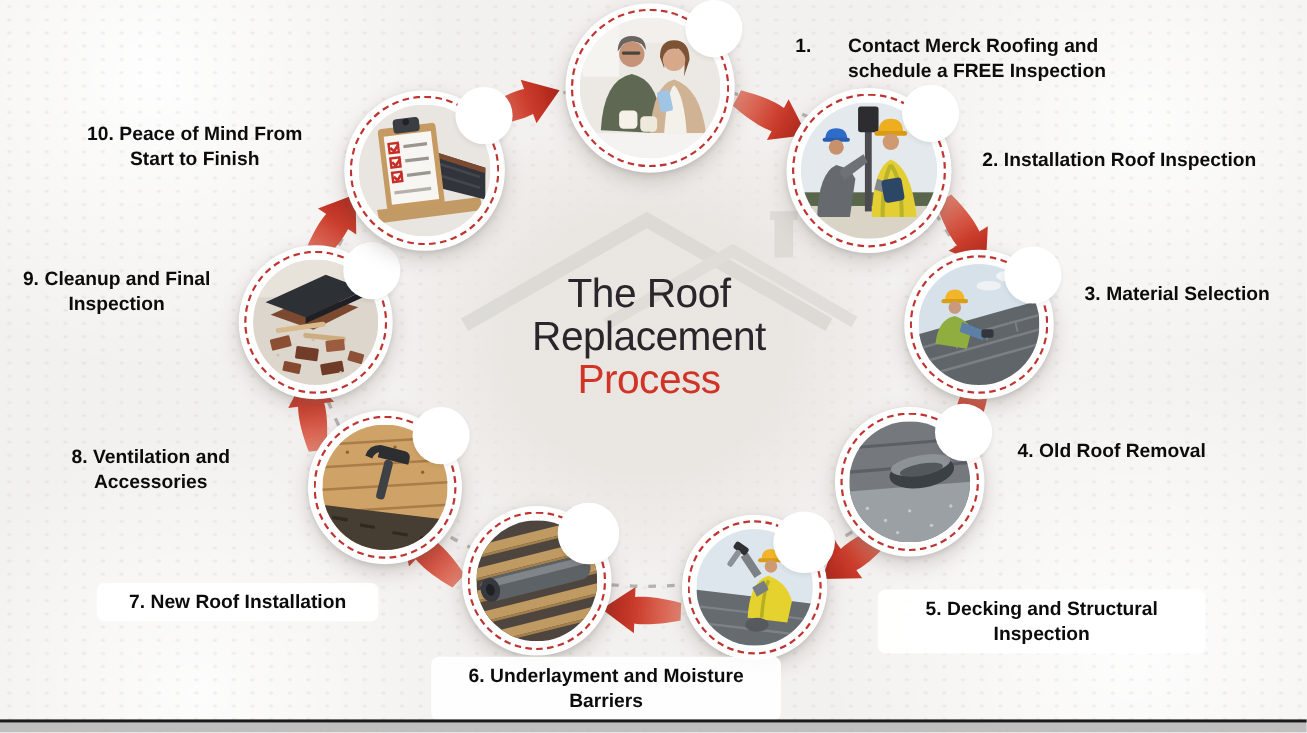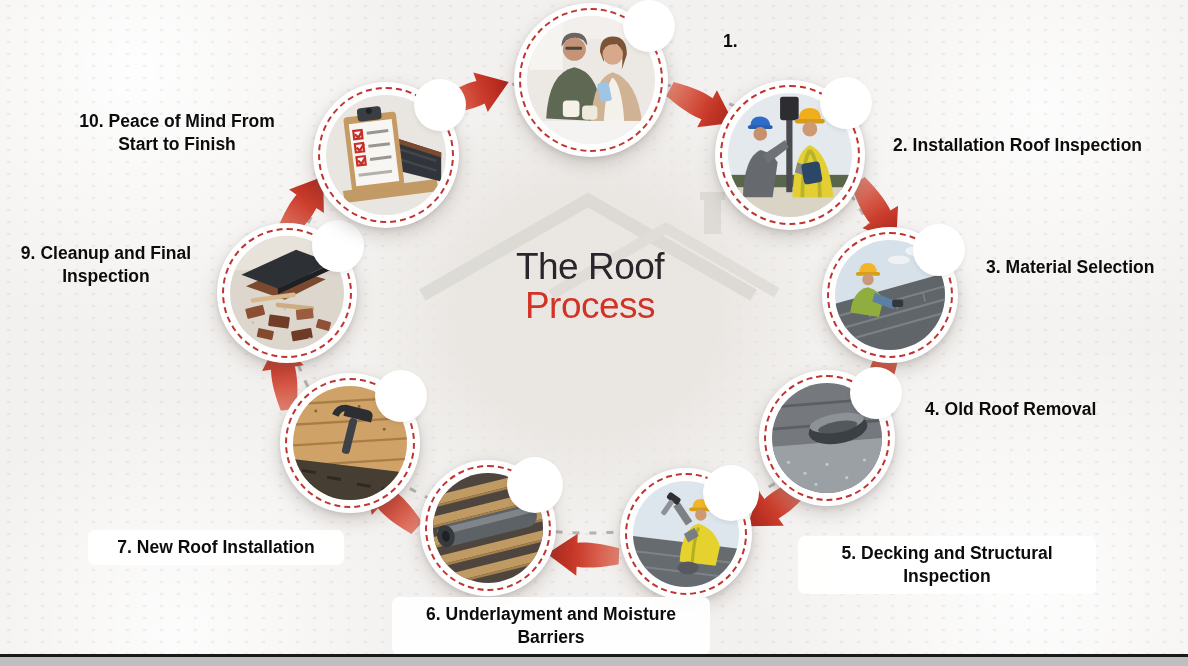--- a/index.html
+++ b/index.html
@@ -115,20 +115,21 @@
           <use href="#arrowShape" fill="url(#ag)"></use>
         </g>
       <g transform="translate(302,208) rotate(-56)">
           <use href="#arrowShape" fill="url(#ag)"></use>
         </g>
     </g>
   </svg>
 
   <div class="title">
     <div>The Roof</div>
+    <div>Replacement</div>
     <div class="red">Process</div>
   </div>
 
   <div class="pc pc1" aria-label="homeowners-reviewing-phone">
     <div class="photo">
         <svg viewBox="0 0 100 100" preserveAspectRatio="xMidYMid slice">
       <rect width="100" height="100" fill="#ece8e4"></rect>
           <rect width="100" height="18" fill="#f2efec"></rect>
       <rect x="2" y="6" width="26" height="36" fill="#f6f4f1"></rect>
       <path d="M27,24 Q27,13 37,13 Q47,13 47,23 L44,19 Q38,15 31,19 Z" fill="#6b6561"></path>
@@ -345,38 +346,42 @@
         <rect x="25" y="64" width="28" height="2.5" fill="#b5b0a9"></rect>
       </g>
     </svg>
       </div>
     <div class="ring"></div>
       <div class="notch"></div>
   </div>
 
   <div class="label l1">
     <span class="num">1.</span>
+    <span class="txt">Contact Merck Roofing and schedule a FREE Inspection</span>
   </div>
   <div class="label l2">
     <span class="num">2.</span><span>Installation Roof Inspection</span>
   </div>
   <div class="label l3">
     <span class="num">3.</span><span>Material Selection</span>
   </div>
   <div class="label l4">
     <span class="num">4.</span><span>Old Roof Removal</span>
   </div>
   <div class="label l5 boxed center">
     <span class="num">5.</span><span>Decking and Structural Inspection</span>
   </div>
   <div class="label l6 boxed center">
     <span class="num">6.</span><span>Underlayment and Moisture Barriers</span>
   </div>
   <div class="label l7 boxed center">
     <span class="num">7.</span><span>New Roof Installation</span>
+  </div>
+  <div class="label l8 center">
+    <span class="num">8.</span><span>Ventilation and Accessories</span>
   </div>
   <div class="label l9 center">
     <span class="num">9.</span><span>Cleanup and Final Inspection</span>
   </div>
   <div class="label l10 center">
     <span class="num">10.</span><span>Peace of Mind From Start to Finish</span>
   </div>
 
   <div class="bottom-line"></div>
   <div class="bottom-strip"></div>

